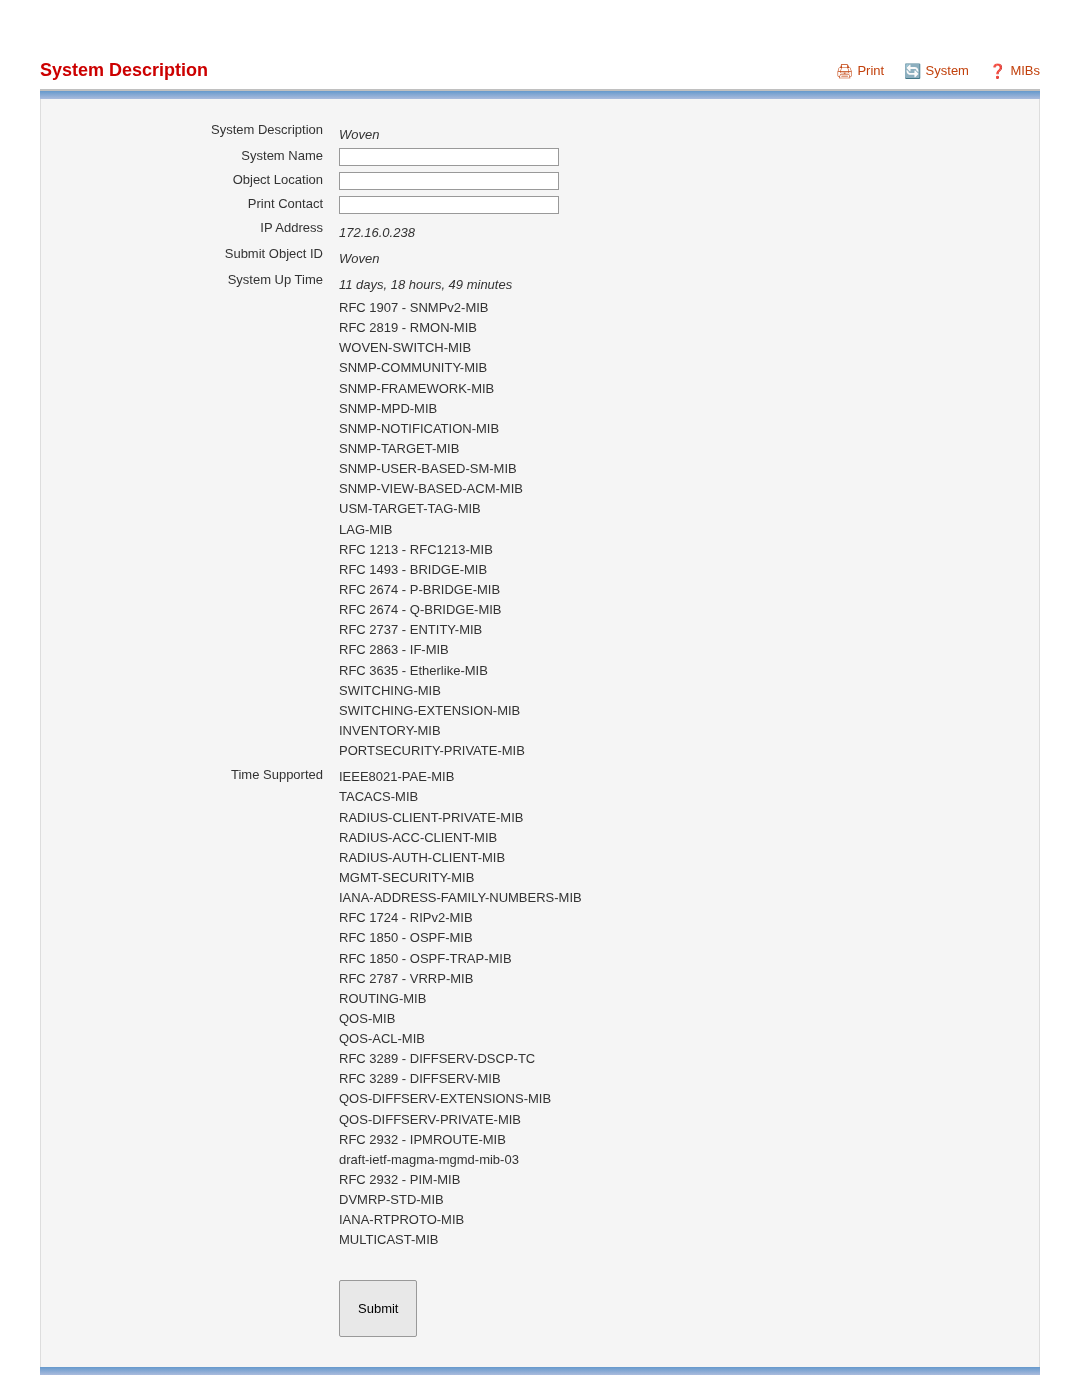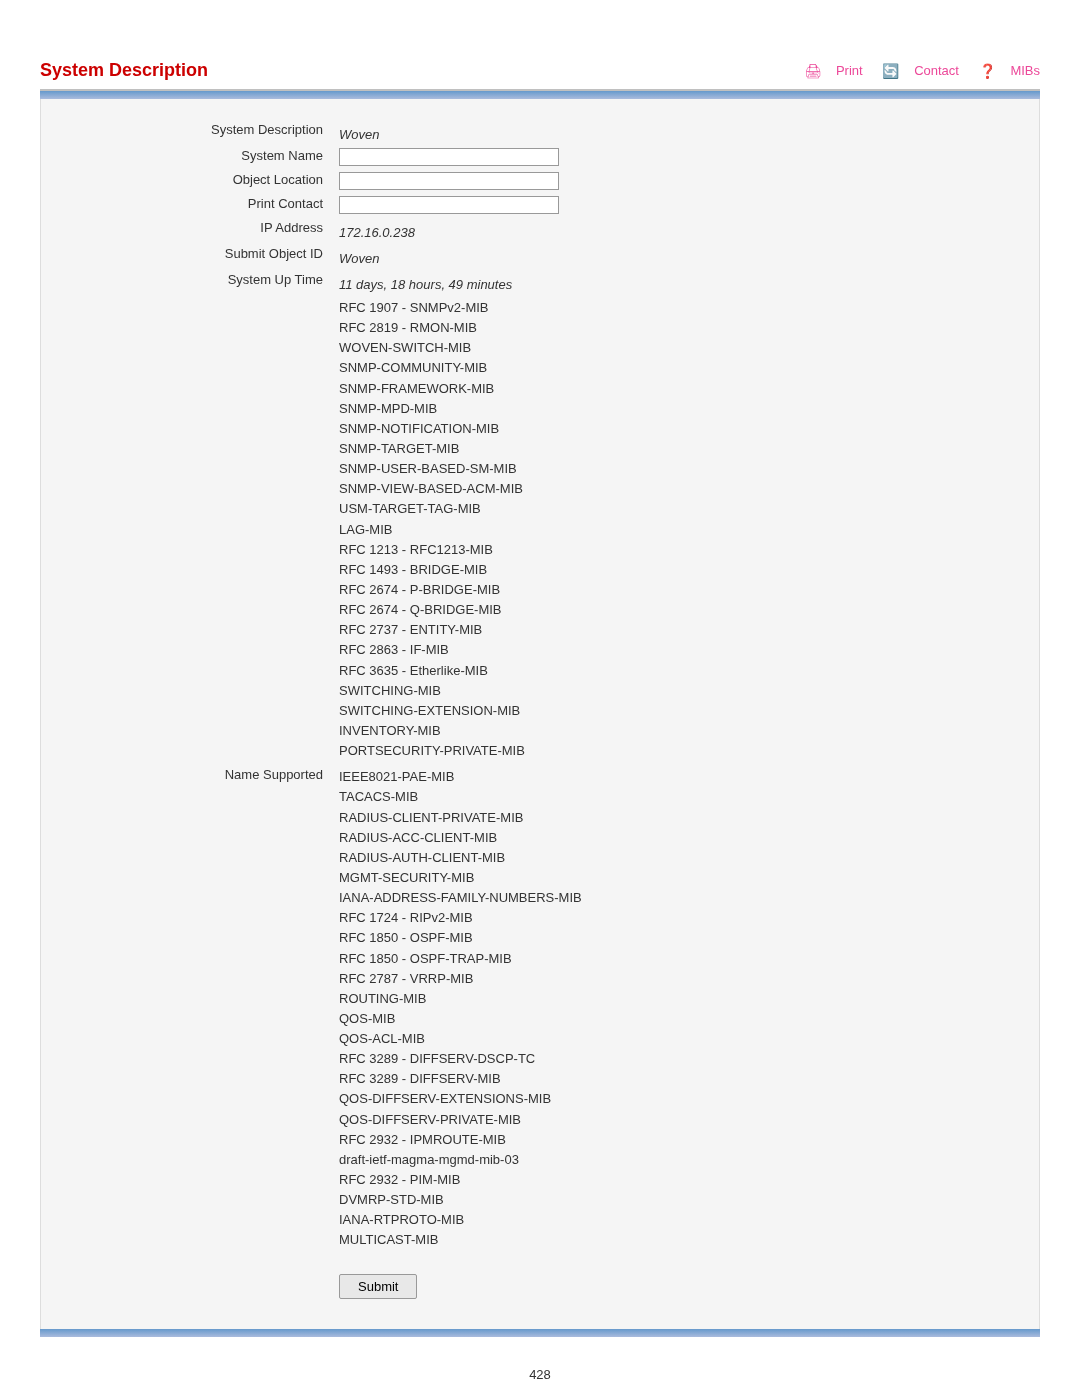--- a/index.html
+++ b/index.html
@@ -34,23 +34,23 @@
 
     .header-actions {
       display: flex;
       gap: 20px;
       align-items: center;
     }
 
     .action-btn {
       display: flex;
       align-items: center;
-      gap: 14px;
+      gap: 4px;
       cursor: pointer;
-      color: #ec4899;
+      color: #c2410c;
       font-size: 13px;
       background: none;
       border: none;
       padding: 0;
     }
 
     
     .blue-strip-top {
       background: linear-gradient(to bottom, #6699cc, #aabbdd);
       height: 8px;
@@ -129,24 +129,25 @@
     
     .submit-area {
       margin-top: 20px;
       margin-left: 100px;
       padding-left: 168px;
     }
 
     .submit-btn {
       background: #e8e8e8;
       border: 1px solid #999;
-      padding: 4px 18px;
+      padding: 20px 18px;
       font-size: 13px;
       cursor: pointer;
       border-radius: 2px;
+      margin-top: 6px;
     }
 
     
     .page-number {
       text-align: center;
       margin-top: 30px;
       font-size: 13px;
       color: #333;
     }
 
@@ -162,21 +163,21 @@
 
   <div class="header-bar">
     <span class="page-title">System Description</span>
     <div class="header-actions">
       <button class="action-btn">
         <span class="icon-print"></span>
         <span>Print</span>
       </button>
       <button class="action-btn">
         <span class="icon-reload"></span>
-        <span>Contact</span>
+        <span>System</span>
       </button>
       <button class="action-btn">
         <span class="icon-help"></span>
         <span>MIBs</span>
       </button>
     </div>
   </div>
 
   <div class="blue-strip-top"></div>
 
@@ -256,21 +257,21 @@
             <div>RFC 2863 - IF-MIB</div>
             <div>RFC 3635 - Etherlike-MIB</div>
             <div>SWITCHING-MIB</div>
             <div>SWITCHING-EXTENSION-MIB</div>
             <div>INVENTORY-MIB</div>
             <div>PORTSECURITY-PRIVATE-MIB</div>
           </td>
         </tr>
 
         <tr>
-          <td class="label-cell">Name Supported</td>
+          <td class="label-cell">Time Supported</td>
           <td class="value-cell mib-list">
             <div>IEEE8021-PAE-MIB</div>
             <div>TACACS-MIB</div>
             <div>RADIUS-CLIENT-PRIVATE-MIB</div>
             <div>RADIUS-ACC-CLIENT-MIB</div>
             <div>RADIUS-AUTH-CLIENT-MIB</div>
             <div>MGMT-SECURITY-MIB</div>
             <div>IANA-ADDRESS-FAMILY-NUMBERS-MIB</div>
             <div>RFC 1724 - RIPv2-MIB</div>
             <div>RFC 1850 - OSPF-MIB</div>

